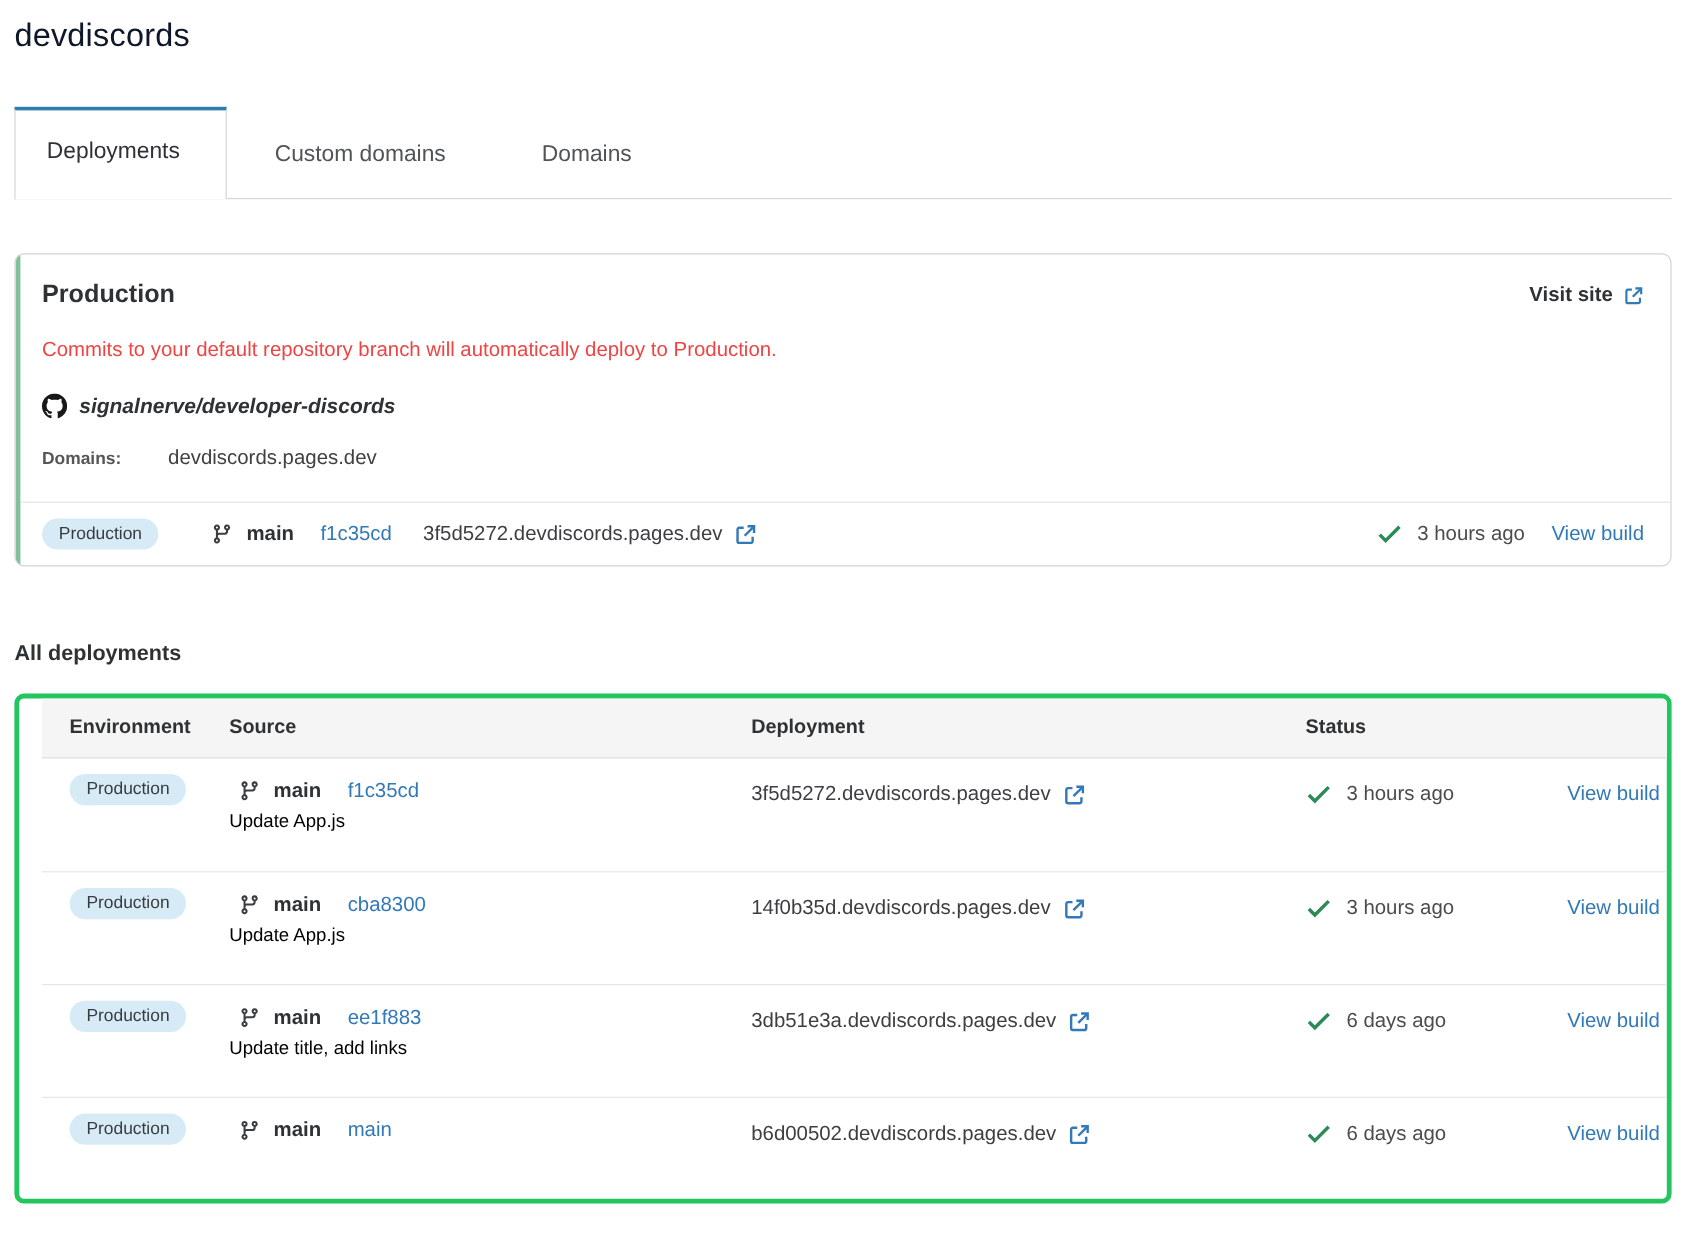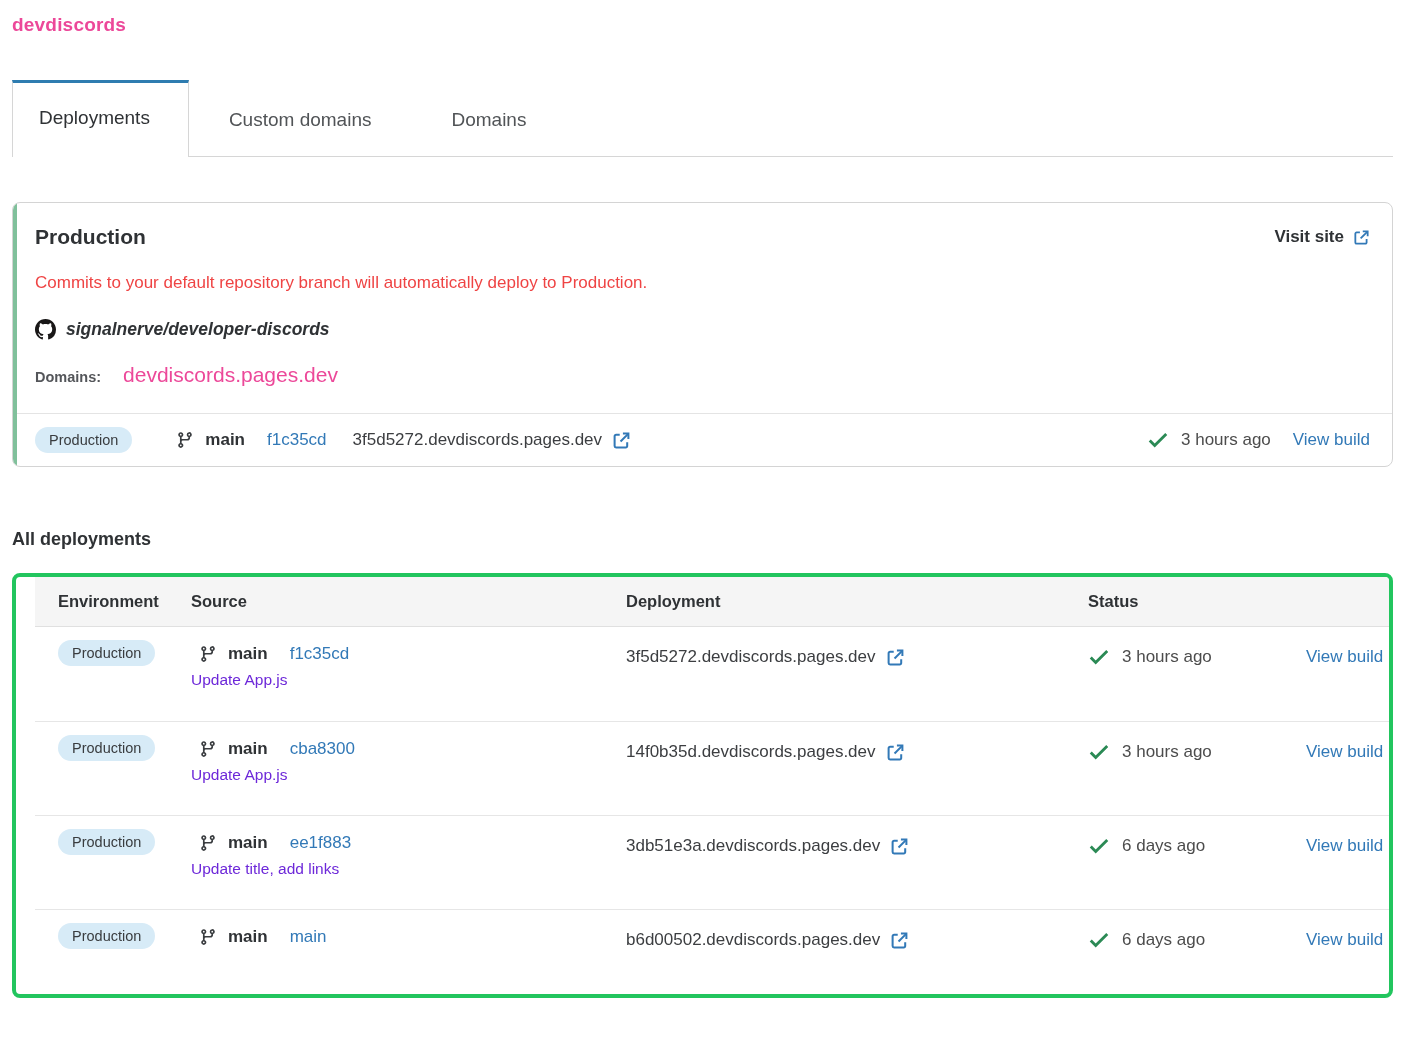--- a/index.html
+++ b/index.html
@@ -4,21 +4,21 @@
 <style>
   * { box-sizing: border-box; margin: 0; padding: 0; }
   body {
     width: 1413px; height: 1037px;
     background: #ffffff;
     font-family: "Liberation Sans", sans-serif;
     color: #303336;
   }
   .page { padding: 14px 20px 0 12px; }
 
-  .page-title { font-size: 19px; font-weight: 700; color: #ec4899; letter-spacing: 0.2px; }
+  .page-title { font-size: 27px; font-weight: 400; color: #0f172a; letter-spacing: 0.2px; }
 
   
   .tabbar { display: flex; align-items: flex-end; border-bottom: 1px solid #d6d6d6; margin-top: 44px; }
   .tab {
     font-size: 19px; color: #515457; padding: 25px 40px; cursor: pointer; background: transparent;
     border: none; position: relative;
   }
   .tab.active {
     color: #2f3235;
     background: #ffffff;
@@ -41,21 +41,21 @@
     content: ""; position: absolute; left: 0; top: 0; bottom: 0; width: 4px; background: #80c09b;
   }
   .card-body { padding: 22px 22px 26px 18px; margin-left: 4px; }
   .card-head { display: flex; justify-content: space-between; align-items: center; }
   .card-title { font-size: 21px; font-weight: 700; color: #2f3235; }
   .visit-site { display: inline-flex; align-items: center; gap: 9px; font-size: 17px; font-weight: 700; color: #2f3235; text-decoration: none; cursor: pointer; }
   .card-desc { margin-top: 24px; font-size: 17px; color: #ef4444; }
   .repo-row { margin-top: 26px; display: flex; align-items: center; gap: 10px; font-size: 17.5px; font-weight: 700; color: #2f3235; font-style: italic; }
   .domains-row { margin-top: 23px; display: flex; align-items: baseline; gap: 22px; }
   .domains-label { font-size: 14.5px; font-weight: 700; color: #54565a; }
-  .domains-value { font-size: 21px; color: #ec4899; }
+  .domains-value { font-size: 17px; color: #404040; margin-left: 17px; }
 
   .card-deploy-row {
     border-top: 1px solid #e4e4e4;
     margin-left: 4px;
     padding: 13px 22px 13px 18px;
     display: flex; align-items: center; justify-content: space-between;
   }
   .deploy-left { display: flex; align-items: center; }
   .badge {
     background: #d7ebf7; color: #393c3f;
@@ -91,21 +91,21 @@
   .trow {
     display: grid;
     grid-template-columns: 133px 435px 462px 218px 1fr;
     padding: 17px 0 18px 23px;
     align-items: start;
     min-height: 94px;
   }
   .trow + .trow { border-top: 1px solid #e6e6e6; }
   .trow:last-child { min-height: 85px; }
   .cell-source .src-line .branch-icon { margin-left: 8px; }
-  .commit-msg { font-size: 15.5px; color: #6d28d9; margin-top: 7px; min-height: 1px; }
+  .commit-msg { font-size: 15.5px; color: #000000; margin-top: 7px; min-height: 1px; }
   .cell-deploy { display: flex; align-items: center; gap: 10px; font-size: 17px; color: #3c3e41; padding-top: 3px; }
   .cell-status { display: flex; align-items: center; gap: 12px; font-size: 17px; color: #4c4c4c; padding-top: 3px; }
   .cell-action { padding-top: 3px; }
 
   .ext-icon { display: inline-flex; color: #3279b7; }
   .check-icon { display: inline-flex; color: #2b8a55; }
   .gh-icon { display: inline-flex; color: #191717; }
 </style>
 </head>
 <body>

